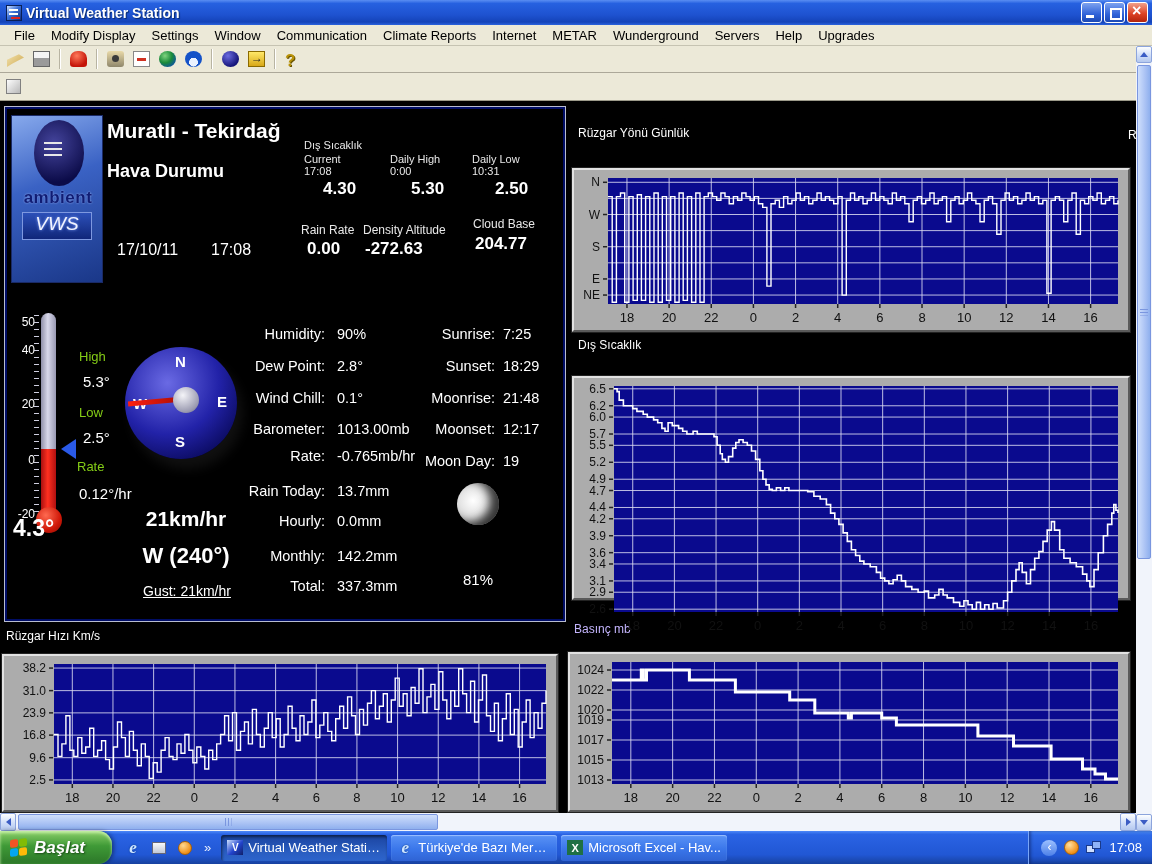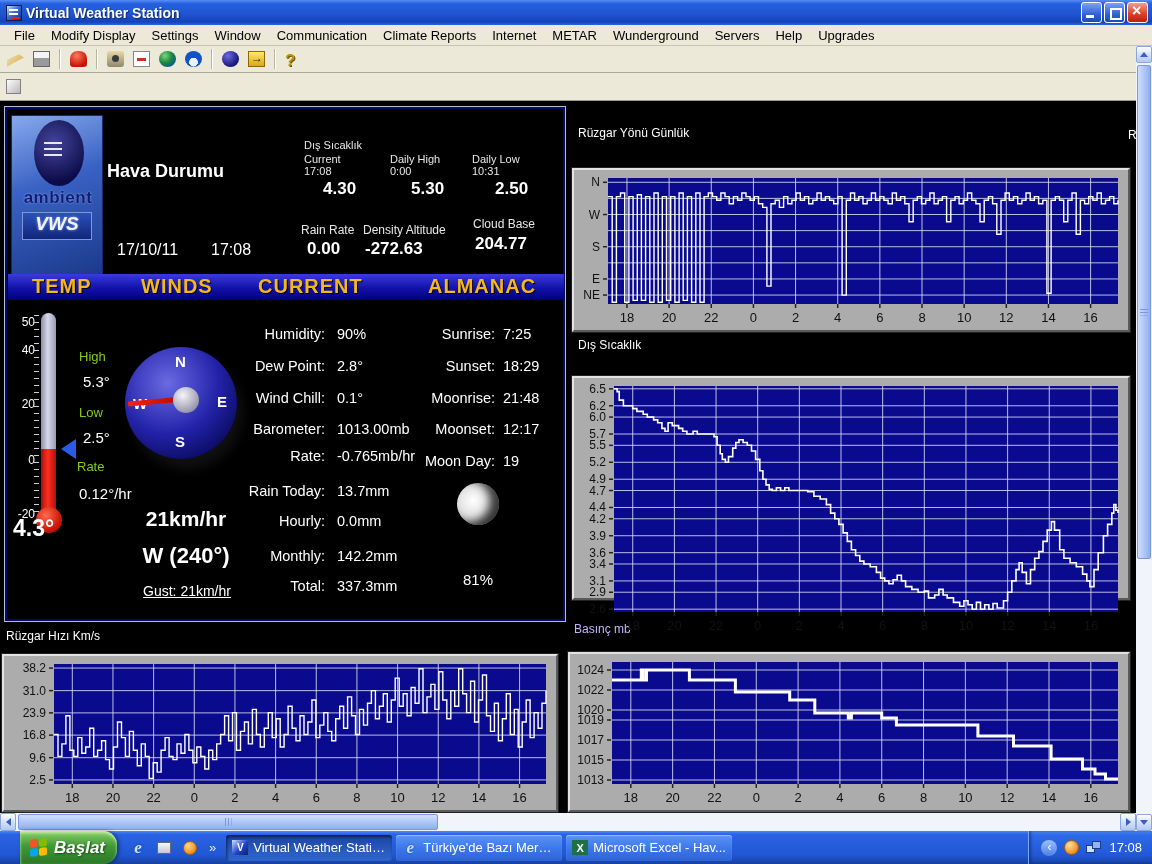--- a/index.html
+++ b/index.html
@@ -64,21 +64,21 @@
   .logo { left:6px; top:8px; width:92px; height:168px;
     background:linear-gradient(160deg,#87a9ec 0%,#3a62c4 40%,#1a3788 100%); border:1px solid #1a2a66; }
   .logo-ellipse { position:absolute; left:22px; top:4px; width:50px; height:66px; border-radius:50%;
     background:radial-gradient(circle at 40% 35%,#44449c,#0b0b48 75%); }
   .logo-ellipse::after { content:""; position:absolute; left:10px; top:22px; width:18px; height:2px;
     background:#e8e8e8; box-shadow:0 6px 0 #e8e8e8, 0 12px 0 #e8e8e8; }
   .logo-brand { position:absolute; left:0; top:72px; width:92px; text-align:center;
     font-size:17px; font-weight:bold; color:#101c74; text-shadow:0 0 2px #9ab4f2; letter-spacing:.5px; }
   .logo-abbr-box { position:absolute; left:10px; top:96px; width:70px; height:28px;
     background:linear-gradient(180deg,#2c50b8,#10267a); border:1px solid #7e98e0; }
-  .logo-abbr { width:100%; text-align:center; font-size:19px; font-weight:bold; font-style:italic;
+  .logo-abbr { width:100%; text-align:center; font-size:19px; font-weight:normal; font-style:italic;
     color:#f2f4ff; text-shadow:0 0 3px #88a8ff; }
 
   .station-name { left:102px; top:12px; font-size:21px; font-weight:bold; color:#fff; }
   .station-sub  { left:102px; top:54px; font-size:18px; font-weight:bold; color:#fff; }
   .station-date { left:112px; top:134px; font-size:16px; color:#fff; }
   .station-time { left:206px; top:134px; font-size:16px; color:#fff; }
 
   .hdr-small { font-size:11px; color:#e8e8e8; }
   .hdr-val { font-size:17px; font-weight:bold; color:#fff; }
   .hdr-lab12 { font-size:12px; color:#e8e8e8; }
@@ -148,24 +148,24 @@
   .sb-thumb::after { content:""; position:absolute; left:50%; top:50%; transform:translate(-50%,-50%);
     width:8px; height:7px;
     background:repeating-linear-gradient(180deg,#7a96df 0 1px,transparent 1px 3px); }
   .hsb .sb-thumb::after { width:7px; height:8px;
     background:repeating-linear-gradient(90deg,#7a96df 0 1px,transparent 1px 3px); }
 
   
   .taskbar { position:absolute; left:0; top:831px; width:1152px; height:33px;
     background:linear-gradient(180deg,#4d88f8 0%,#2a63e4 10%,#2157d4 72%,#17419f 100%);
     display:flex; align-items:center; }
-  .start-btn { width:97px; height:33px; border-radius:0 14px 14px 0;
+  .start-btn { width:112px; height:33px; border-radius:0 14px 14px 0;
     background:linear-gradient(180deg,#8ed06a 0%,#3f9a37 45%,#2f7d2b 90%);
     box-shadow:inset 0 2px 3px #c6f0a8, 2px 0 4px rgba(0,0,0,.4);
-    display:flex; align-items:center; gap:6px; padding-left:10px;margin-left:20px; }
+    display:flex; align-items:center; gap:6px; padding-left:10px; }
   .xp-flag { position:relative; width:18px; height:18px; transform:skewY(-6deg); }
   .xp-flag i { position:absolute; width:8px; height:8px; border-radius:2px; }
   .xp-flag i:nth-child(1){ left:0; top:0; background:#f35325; }
   .xp-flag i:nth-child(2){ left:9px; top:0; background:#81bc06; }
   .xp-flag i:nth-child(3){ left:0; top:9px; background:#05a6f0; }
   .xp-flag i:nth-child(4){ left:9px; top:9px; background:#ffba08; }
   .start-label { color:#fff; font-size:17px; font-weight:bold; font-style:italic; text-shadow:1px 1px 2px #1a4a16; }
   .quick-launch { display:flex; align-items:center; gap:8px; padding:0 8px 0 12px; }
   .ql-icon { width:18px; height:18px; display:flex; align-items:center; justify-content:center; }
   .ie-e { color:#cfe6ff; font-family:"Liberation Serif",serif; font-style:italic; font-weight:bold; font-size:17px;
@@ -267,20 +267,21 @@
     </div>
 
     <div class="main-panel">
       <div class="abs logo">
         <div class="logo-ellipse"></div>
         <div class="logo-brand">ambient</div>
         <div class="logo-abbr-box">
           <div class="logo-abbr">VWS</div>
         </div>
       </div>
+      <div class="abs station-name">Muratlı - Tekirdağ</div>
       <div class="abs station-sub">Hava Durumu</div>
       <div class="abs station-date">17/10/11</div>
       <div class="abs station-time">17:08</div>
 
       <div class="abs hdr-small" style="left:299px;top:32px">Dış Sıcaklık</div>
       <div id="temp-summary">
           <div class="abs hdr-small" style="left:299px;top:46px">Current</div>
           <div class="abs hdr-small" style="left:299px;top:58px">17:08</div>
           <div class="abs hdr-val" style="left:318px;top:72px">4.30</div>
           <div class="abs hdr-small" style="left:385px;top:46px">Daily High</div>
@@ -291,26 +292,20 @@
           <div class="abs hdr-val" style="left:490px;top:72px">2.50</div>
         </div>
 
       <div class="abs hdr-lab12" style="left:296px;top:116px">Rain Rate</div>
       <div class="abs hdr-lab12" style="left:358px;top:116px">Density Altitude</div>
       <div class="abs hdr-lab12" style="left:468px;top:110px">Cloud Base</div>
       <div class="abs hdr-val" style="left:302px;top:132px">0.00</div>
       <div class="abs hdr-val" style="left:360px;top:132px">-272.63</div>
       <div class="abs hdr-val" style="left:470px;top:127px">204.77</div>
 
-      <div class="abs tabbar" id="tabbar">
-          <div class="tab" style="left:24px">TEMP</div>
-          <div class="tab" style="left:133px">WINDS</div>
-          <div class="tab" style="left:250px">CURRENT</div>
-          <div class="tab" style="left:420px">ALMANAC</div>
-        </div>
 
       <div id="thermo-scale">
           <div class="thermo-scale-label" style="left:0;top:208px">50</div>
           <div class="thermo-scale-label" style="left:0;top:236px">40</div>
           <div class="thermo-scale-label" style="left:0;top:290px">20</div>
           <div class="thermo-scale-label" style="left:0;top:346px">0</div>
           <div class="thermo-scale-label" style="left:0;top:400px">-20</div>
         </div>
       <div class="abs thermo-ticks"></div>
       <div class="abs thermo-tube">

